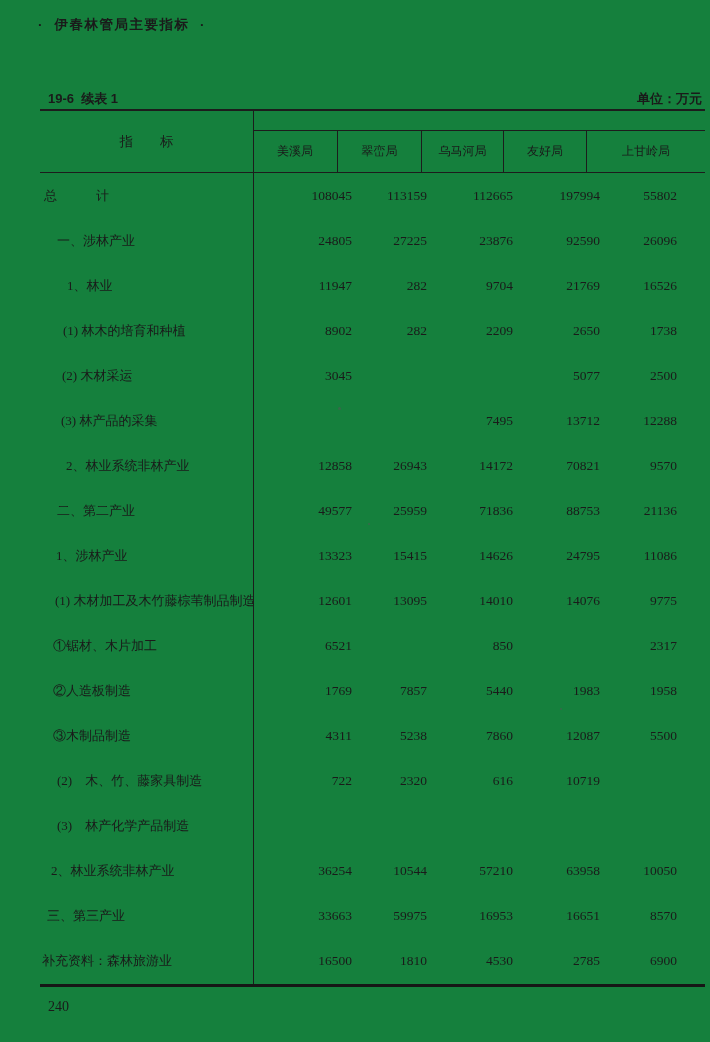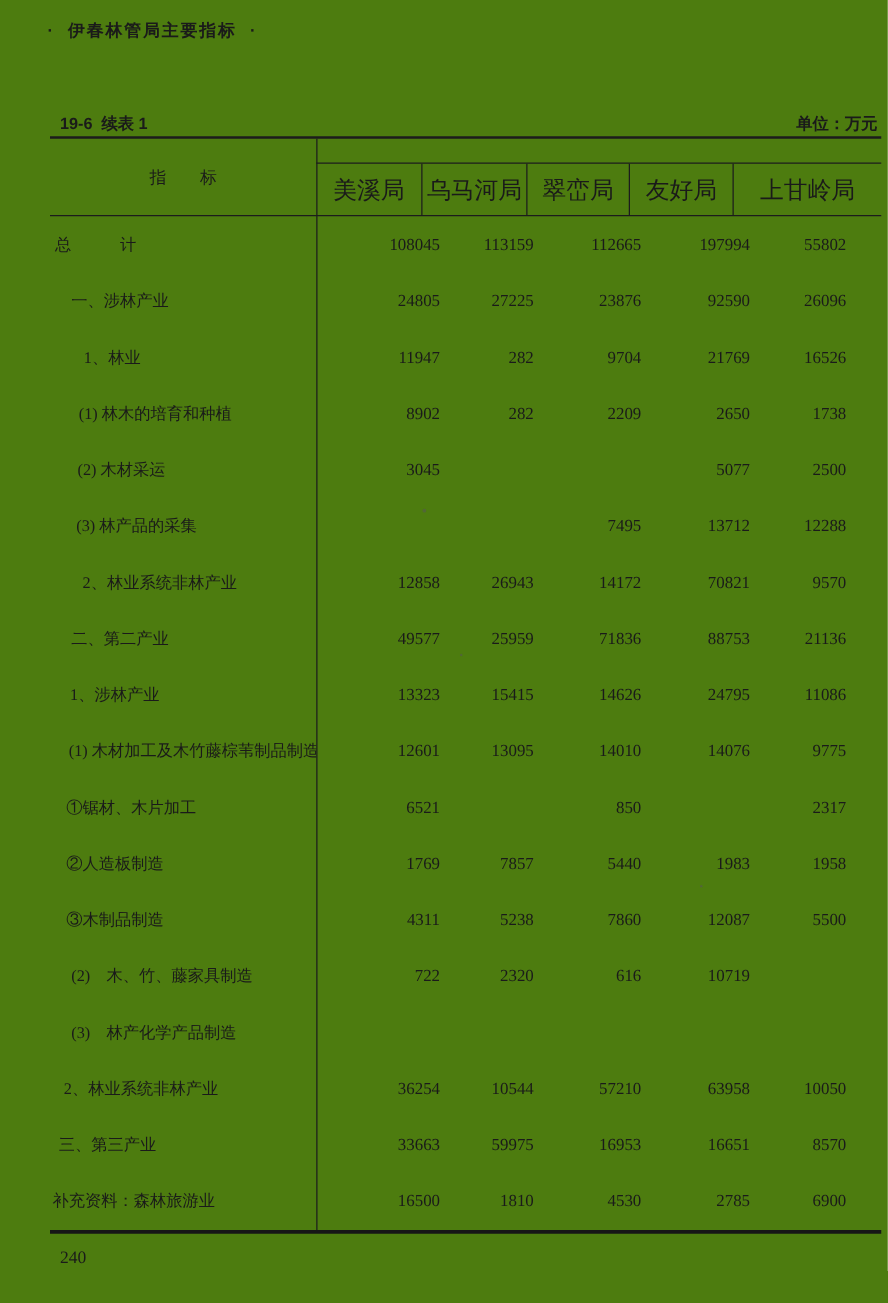--- a/index.html
+++ b/index.html
@@ -1,19 +1,19 @@
 <!DOCTYPE html>
 <html><head>
 <meta charset="utf-8">
 <style>
   html,body{margin:0;padding:0;}
   .page{
     position:relative;
     width:710px;height:1042px;
-    background:#4d7c0f;
+    background:#15803d;
     color:#1a1a1a;
     font-family:"Liberation Serif","DejaVu Serif",serif;
     overflow:hidden;
   }
   .sans{font-family:"Liberation Sans","DejaVu Sans",sans-serif;}
 
   
   .running-header{
     position:absolute;left:38px;top:16px;
     font-size:13.5px;font-weight:bold;letter-spacing:1.5px;
@@ -51,21 +51,21 @@
     width:213px;display:flex;align-items:center;justify-content:center;
     font-size:13.5px;white-space:pre;
   }
   .th-right{
     width:452px;margin-top:19px;height:42px;
     border-top:1.5px solid #1c1c1c;
     display:flex;box-sizing:border-box;
   }
   .th-cell{
     display:flex;align-items:center;justify-content:center;
-    font-size:19px;box-sizing:border-box;white-space:nowrap;
+    font-size:12px;box-sizing:border-box;white-space:nowrap;
   }
   .th-cell:nth-child(1){width:84px;}
   .th-cell:nth-child(2){width:84px;border-left:1.5px solid #1c1c1c;}
   .th-cell:nth-child(3){width:82px;border-left:1.5px solid #1c1c1c;}
   .th-cell:nth-child(4){width:83px;border-left:1.5px solid #1c1c1c;}
   .th-cell:nth-child(5){width:119px;border-left:1.5px solid #1c1c1c;}
 
   .tbody{
     display:flex;flex-direction:column;
     height:810px;
@@ -107,22 +107,22 @@
   <div class="caption sans">19-6  续表 1</div>
   <div class="unit sans">单位：万元</div>
 
   <div class="table">
     <div class="vline"></div>
 
     <div class="thead">
       <div class="th-left">指　　标</div>
       <div class="th-right" id="colheads">
           <div class="th-cell">美溪局</div>
+          <div class="th-cell">翠峦局</div>
           <div class="th-cell">乌马河局</div>
-          <div class="th-cell">翠峦局</div>
           <div class="th-cell">友好局</div>
           <div class="th-cell">上甘岭局</div>
         </div>
     </div>
 
     <div class="tbody" id="tbody">
         <div class="row">
           <div class="label" style="padding-left: 4px;">总　　　计</div>
           <div class="cells">
             <div class="num">108045</div>

